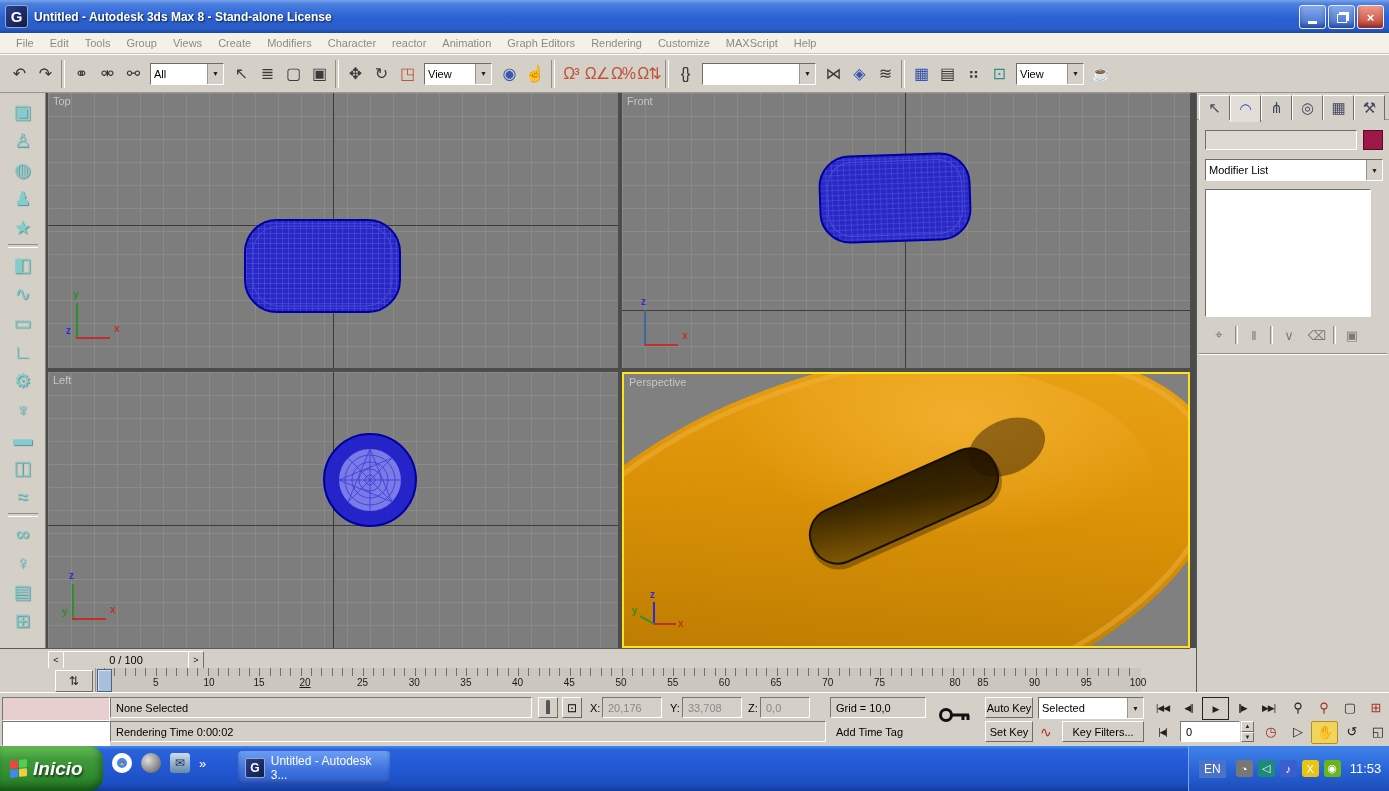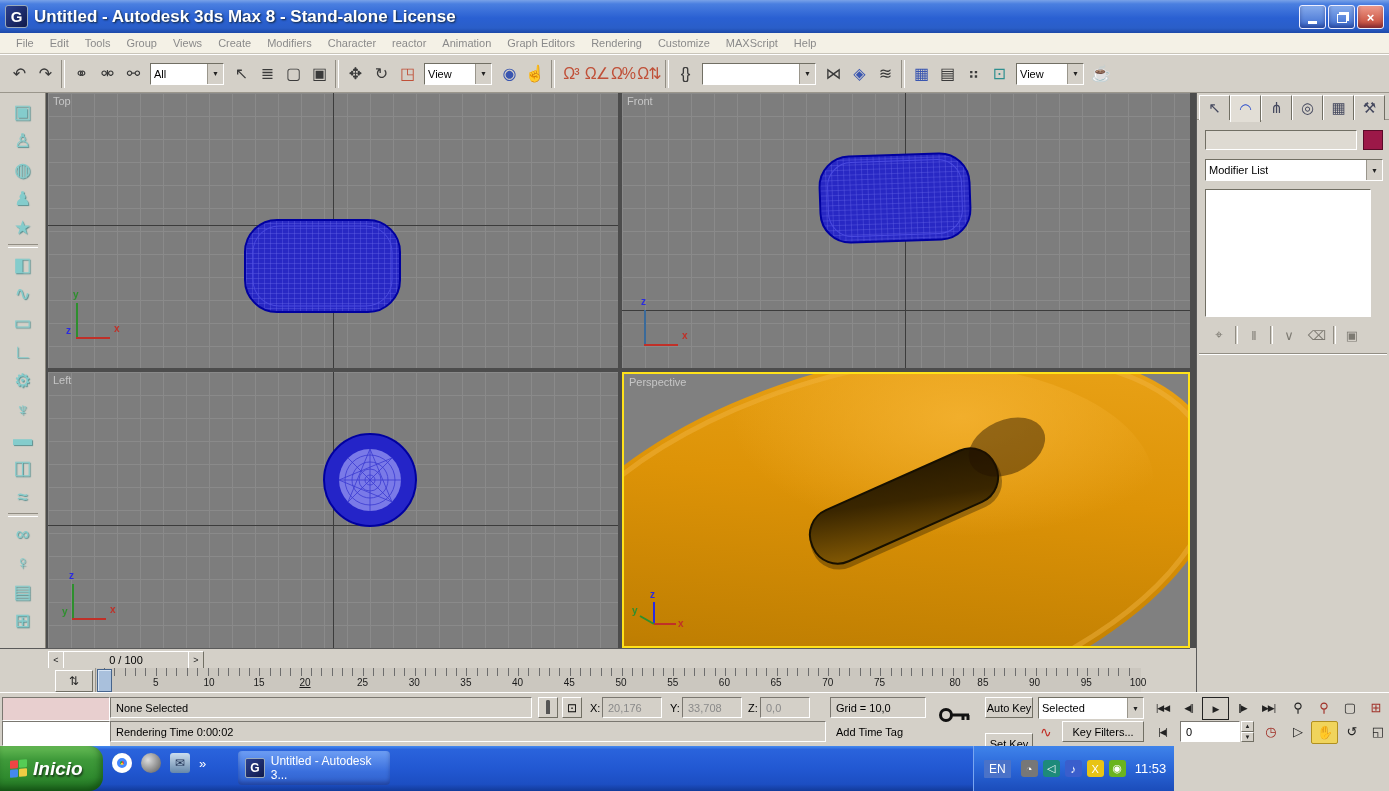--- a/index.html
+++ b/index.html
@@ -6,21 +6,21 @@
   #screen{position:relative;width:1389px;height:791px;overflow:hidden;
     font-family:"Liberation Sans",sans-serif;background:#d4d0c8;user-select:none;}
   
   #titlebar{position:absolute;left:0;top:0;width:1389px;height:33px;
     background:linear-gradient(180deg,#79a2e8 0%,#4a7fe0 12%,#2a60d2 55%,#2a5ec8 85%,#1c48a8 100%);
     display:flex;align-items:center;}
   #title-logo{width:21px;height:21px;margin:0 6px 0 5px;border-radius:3px;
     background:linear-gradient(135deg,#2a3f8f,#101a4a);color:#fff;font-weight:bold;
     display:flex;align-items:center;justify-content:center;font-size:15px;
     border:1px solid #9ab;}
-  #title-text{color:#fff;font-weight:bold;font-size:17px;text-shadow:1px 1px 2px #123;text-align:center;}
+  #title-text{color:#fff;font-weight:bold;font-size:12px;text-shadow:1px 1px 2px #123;text-align:center;}
   #win-btns{position:absolute;right:5px;top:5px;display:flex;gap:2px;}
   .xp-btn{width:25px;height:22px;border-radius:3px;border:1px solid #eef;color:#fff;
     background:linear-gradient(#86abec,#3c6cd0);box-shadow:inset 0 -3px 4px rgba(0,0,60,.35);
     display:flex;align-items:center;justify-content:center;font-size:13px;font-weight:bold;}
   .xp-btn.close{background:linear-gradient(#ee9a8a,#c0402e);}
   .min-glyph{width:9px;height:3px;background:#fff;margin-top:10px;}
   .restore-glyph{width:8px;height:7px;border:1px solid #fff;box-shadow:2px -2px 0 -0px #fff;margin-top:2px;}
   
   #menubar{position:absolute;left:0;top:33px;width:1389px;height:21px;background:#f4f1e6;
     border-bottom:1px solid #c9c5ba;display:flex;align-items:center;padding-left:8px;box-sizing:border-box;}
@@ -113,21 +113,21 @@
   #listener-white{position:absolute;left:2px;top:28px;width:106px;height:23px;background:#fff;
     border:1px solid;border-color:#7a7770 #fff #fff #7a7770;}
   #lock-btn{position:absolute;left:538px;top:4px;width:20px;height:21px;}
   .lock-shackle{width:8px;height:6px;border:2px solid #555;border-bottom:none;border-radius:4px 4px 0 0;margin:2px auto 0;}
   .lock-body{width:12px;height:8px;background:#666;margin:0 auto;}
   #key-icon{position:absolute;left:938px;top:8px;}
   .spin{position:absolute;width:13px;height:21px;display:flex;flex-direction:column;}
   .spin span{flex:1;font-size:6px;display:flex;align-items:center;justify-content:center;background:#d4d0c8;
     border:1px solid;border-color:#fff #716f64 #716f64 #fff;color:#222;}
   
-  #taskbar{position:absolute;left:0;top:746px;width:1174px;height:45px;
+  #taskbar{position:absolute;left:0;top:746px;width:1389px;height:45px;
     background:linear-gradient(180deg,#458aee 0%,#2a63dc 8%,#2258d2 50%,#1c4ec2 85%,#123a9a 100%);}
   #start-btn{position:absolute;left:0;top:0;width:103px;height:45px;border-radius:0 14px 14px 0;
     background:linear-gradient(180deg,#66bb55 0%,#3f9a3a 30%,#2f8a2e 70%,#1e6a1e 100%);
     display:flex;align-items:center;box-shadow:inset -3px -3px 6px rgba(0,40,0,.4);}
   #start-flag{display:grid;grid-template-columns:8px 8px;grid-template-rows:8px 8px;gap:1px;margin:0 6px 0 10px;transform:skewY(-6deg);}
   #start-flag i{border-radius:1px;}
   #start-label{color:#fff;font-size:19px;font-weight:bold;font-style:italic;text-shadow:1px 2px 2px #1a3a1a;}
   #quicklaunch{position:absolute;left:112px;top:7px;display:flex;align-items:center;gap:9px;}
   .ql-chrome{width:20px;height:20px;border-radius:50%;background:conic-gradient(#d44 0 33%,#fc3 33% 66%,#3a3 66% 100%);
     box-shadow:inset 0 0 0 5px #fff,inset 0 0 0 8px #48f;}
@@ -467,21 +467,21 @@
       </div>
     <div class="pcluster" style="left:1285px;top:4px;">
         <span class="pbtn nav">⚲</span>
         <span class="pbtn navred">⚲</span>
         <span class="pbtn nav">▢</span>
         <span class="pbtn navred">⊞</span>
       </div>
 
     <div class="sfield sunken" style="left:110px;top:28px;width:716px;">Rendering Time 0:00:02</div>
     <div class="slabel" style="left:836px;top:28px;">Add Time Tag</div>
-    <div class="sbtn" style="left:985px;top:40px;width:48px;text-align:right;">Set Key</div>
+    <div class="sbtn" style="left:985px;top:28px;width:48px;text-align:right;">Set Key</div>
     <div class="slabel" style="left:1040px;top:28px;color:#c03028;font-size:14px;">∿</div>
     <div class="sbtn" style="left:1062px;top:28px;width:82px;">Key Filters...</div>
     <div class="pbtn" style="position:absolute;left:1150px;top:28px;">|◀|</div>
     <div class="sfield sunken" style="left:1180px;top:28px;width:60px;background:#fff;">0</div>
     <div class="spin" style="left:1241px;top:28px;">
         <span>▲</span>
         <span>▼</span>
       </div>
     <div class="pbtn nav" style="position:absolute;left:1258px;top:28px;color:#a03028;">◷</div>
     <div class="pcluster" style="left:1285px;top:28px;">

